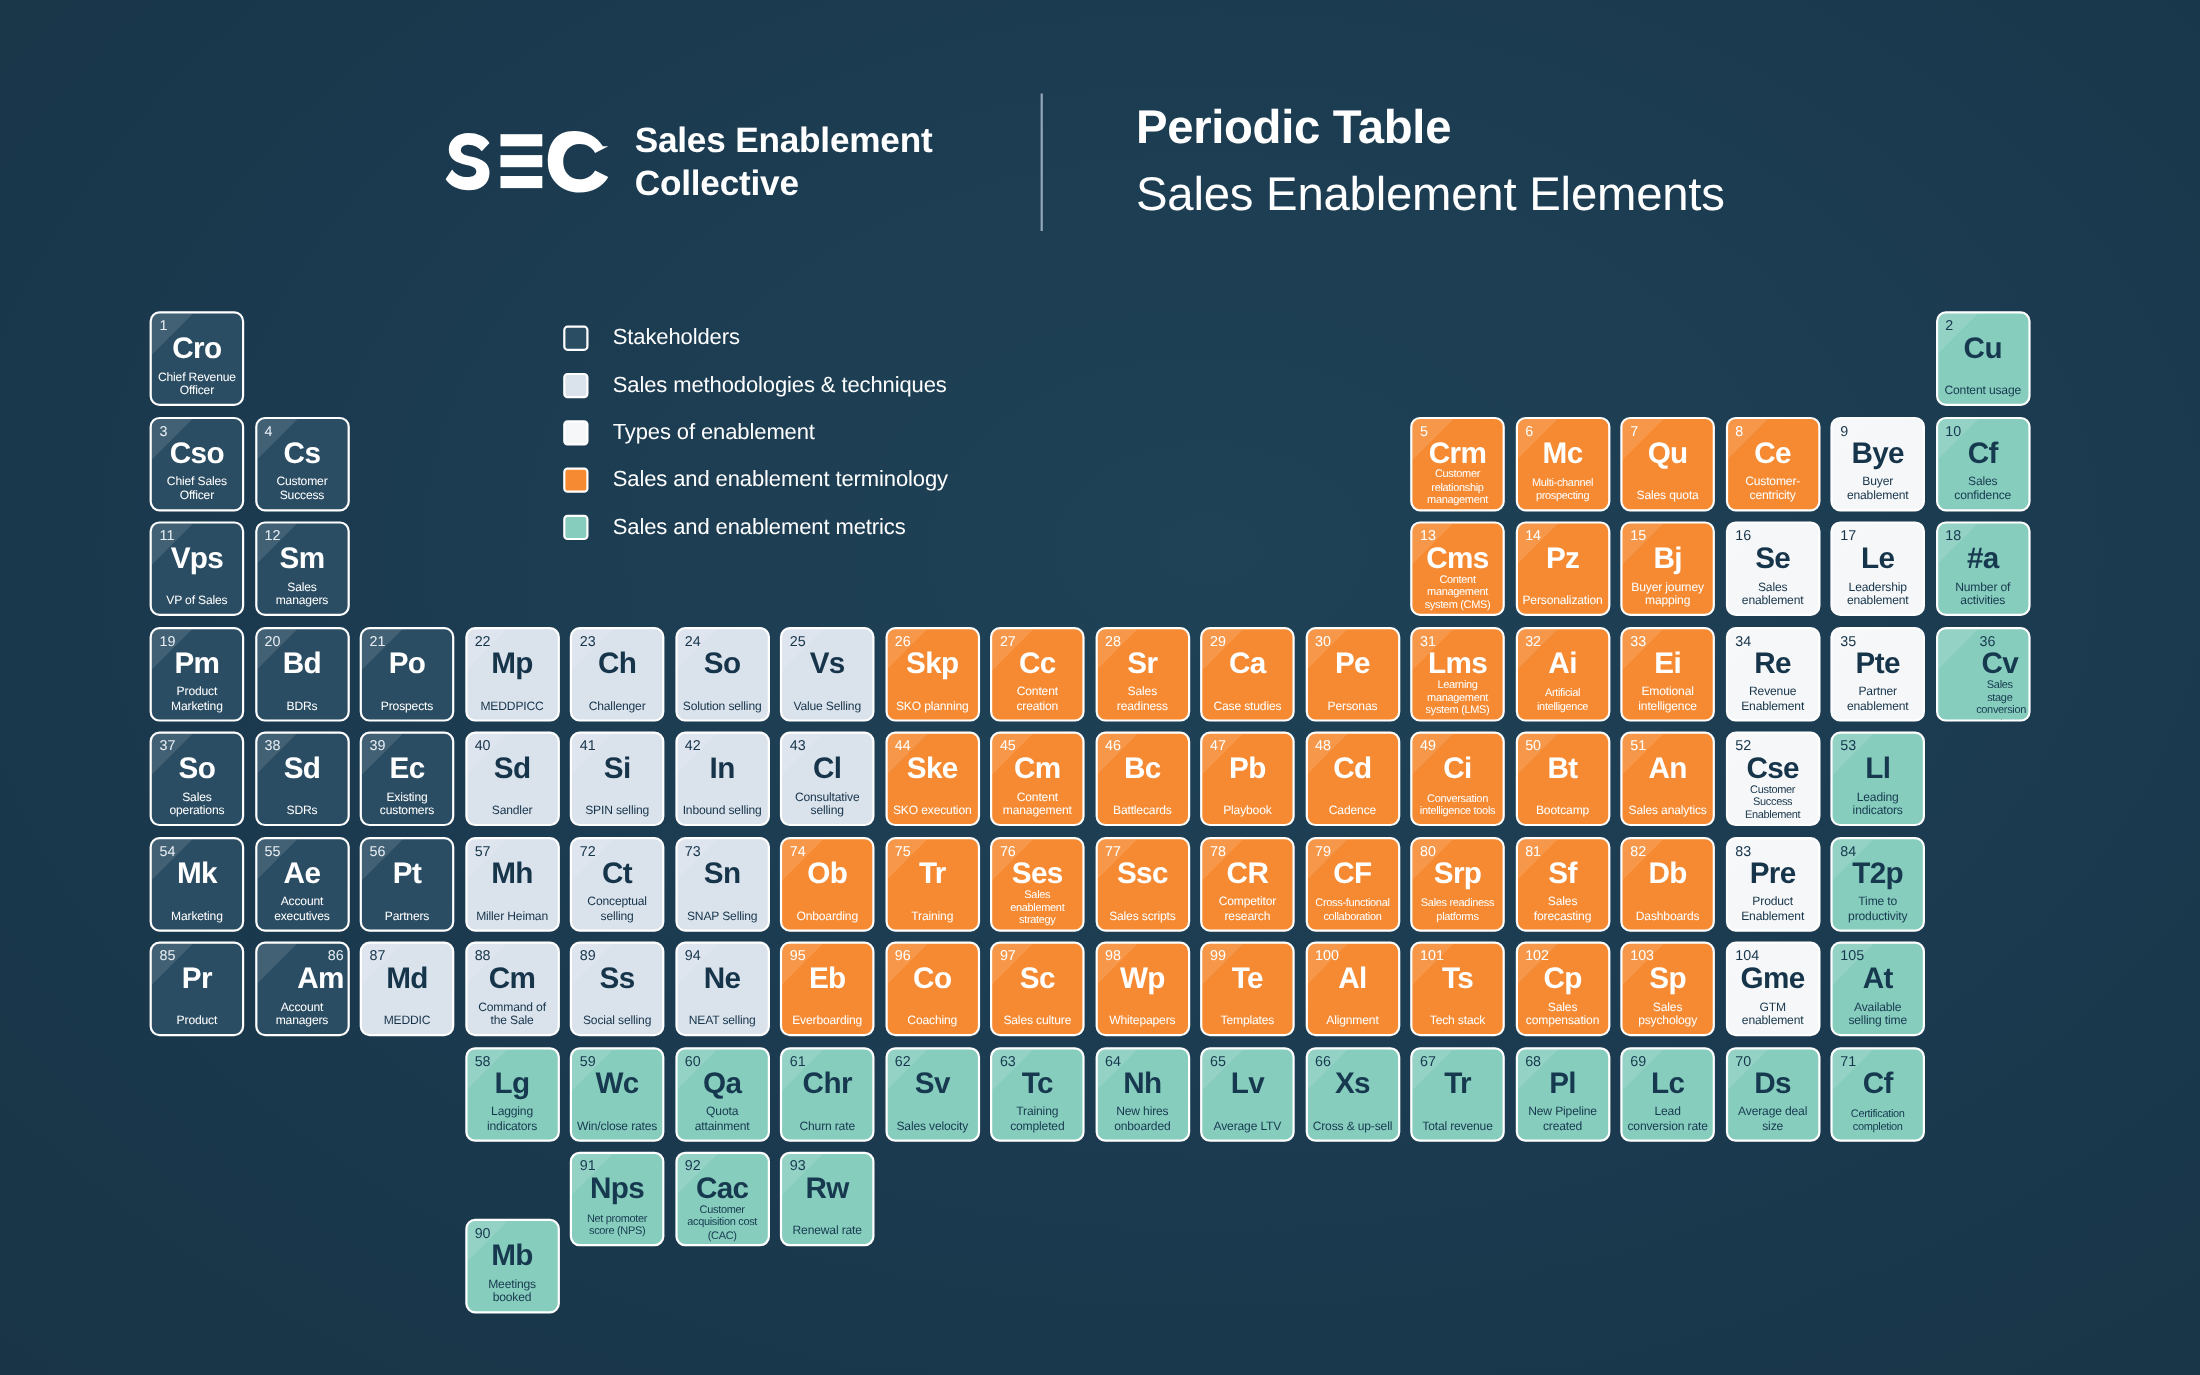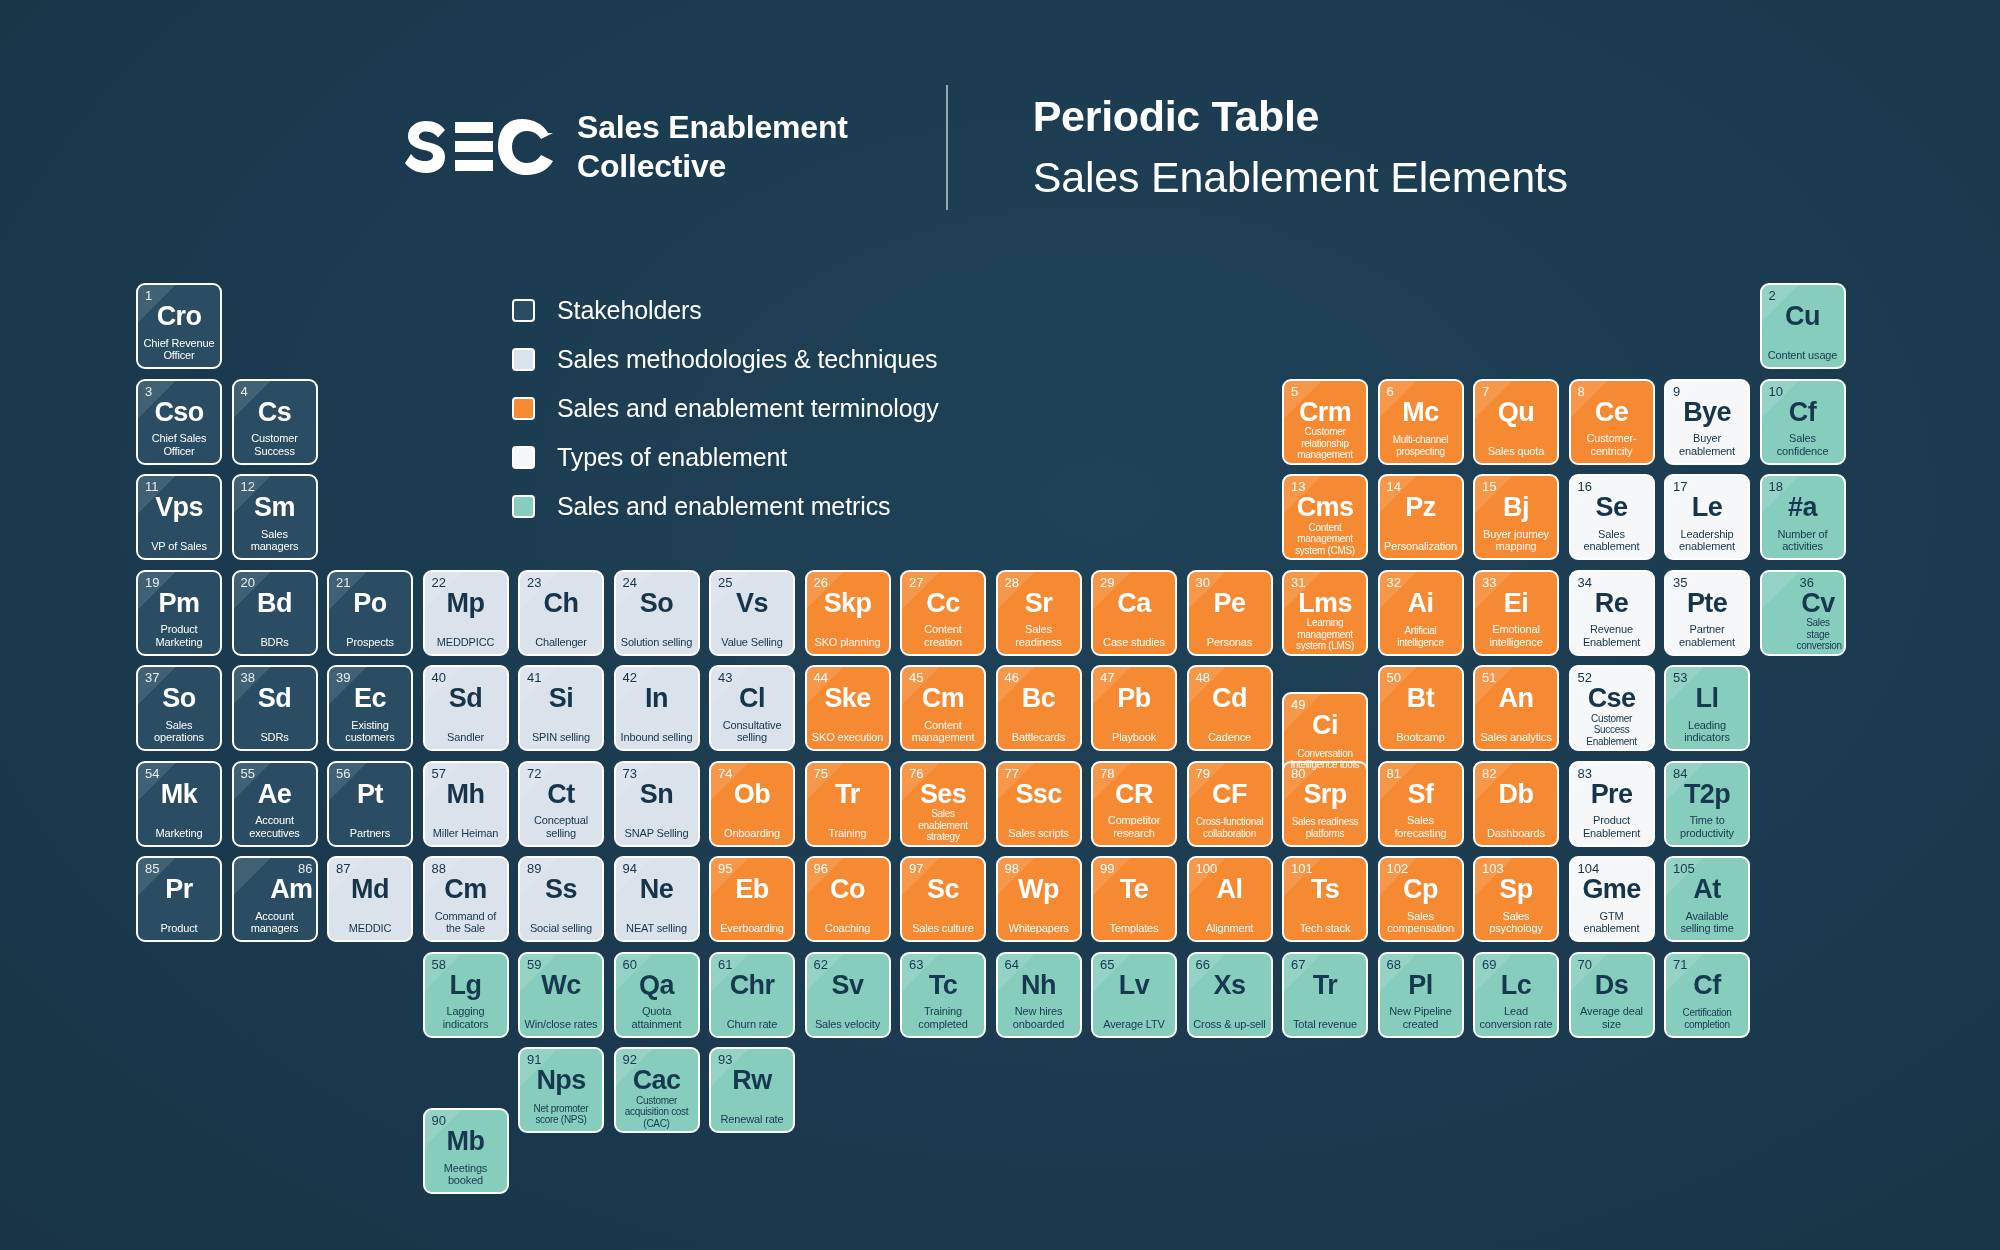--- a/index.html
+++ b/index.html
@@ -69,21 +69,21 @@
   }
   .legend-row { display: flex; align-items: center; gap: 22px; }
   .legend-swatch {
     width: 23px; height: 23px;
     border-radius: 4px;
     border: 2px solid #ffffff;
     flex: 0 0 auto;
   }
   .legend-label {
     color: #ffffff;
-    font-size: 25px;
+    font-size: 20px;
     letter-spacing: -0.1px;
   }
 
   
   #table-area { position: absolute; left: 0; top: 0; width: 2000px; height: 1250px; }
 
   .cell {
     position: absolute;
     width: 86px; height: 86px;
     border-radius: 9px;
@@ -169,26 +169,26 @@
   <div class="legend" id="legend">
       <div class="legend-row">
         <span class="legend-swatch" style="background: rgb(43, 77, 99);"></span>
         <span class="legend-label">Stakeholders</span>
       </div>
       <div class="legend-row">
         <span class="legend-swatch" style="background: rgb(218, 226, 236);"></span>
         <span class="legend-label">Sales methodologies &amp; techniques</span>
       </div>
       <div class="legend-row">
+        <span class="legend-swatch" style="background: rgb(245, 247, 248);"></span>
+        <span class="legend-label">Types of enablement</span>
+      </div>
+      <div class="legend-row">
         <span class="legend-swatch" style="background: rgb(245, 138, 51);"></span>
         <span class="legend-label">Sales and enablement terminology</span>
-      </div>
-      <div class="legend-row">
-        <span class="legend-swatch" style="background: rgb(245, 247, 248);"></span>
-        <span class="legend-label">Types of enablement</span>
       </div>
       <div class="legend-row">
         <span class="legend-swatch" style="background: rgb(134, 205, 190);"></span>
         <span class="legend-label">Sales and enablement metrics</span>
       </div>
     </div>
 
   <div id="table-area">
       <div class="cell cat-stakeholders" style="left: 136px; top: 283px;">
         <div class="c-num">1</div>
@@ -423,21 +423,21 @@
       <div class="cell cat-terminology" style="left: 1091px; top: 665px;">
         <div class="c-num">47</div>
         <div class="c-sym">Pb</div>
         <div class="c-name">Playbook</div>
       </div>
       <div class="cell cat-terminology" style="left: 1186.5px; top: 665px;">
         <div class="c-num">48</div>
         <div class="c-sym">Cd</div>
         <div class="c-name">Cadence</div>
       </div>
-      <div class="cell cat-terminology" style="left: 1282px; top: 692px;">
+      <div class="cell cat-terminology" style="left: 1282px; top: 665px;">
         <div class="c-num">49</div>
         <div class="c-sym">Ci</div>
         <div class="c-name tight">Conversation intelligence tools</div>
       </div>
       <div class="cell cat-terminology" style="left: 1377.5px; top: 665px;">
         <div class="c-num">50</div>
         <div class="c-sym">Bt</div>
         <div class="c-name">Bootcamp</div>
       </div>
       <div class="cell cat-terminology" style="left: 1473px; top: 665px;">

